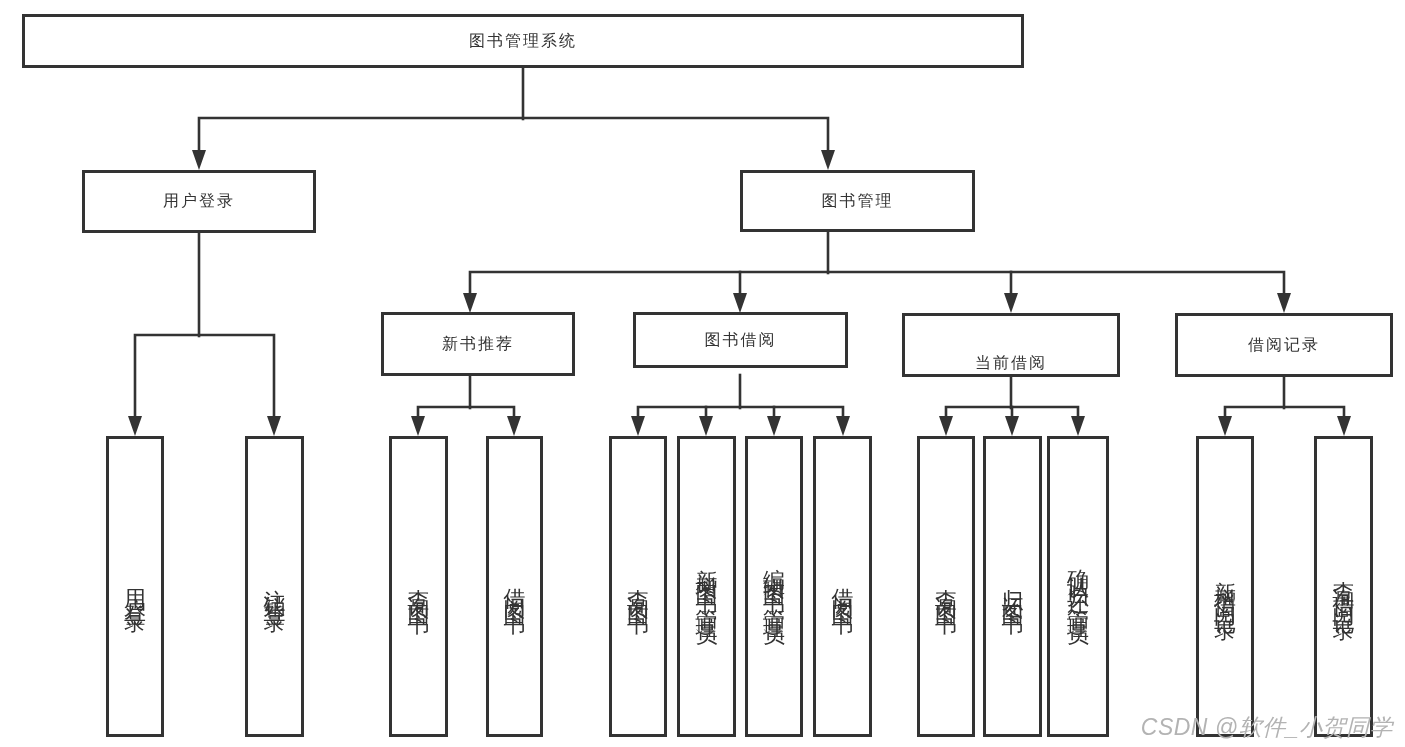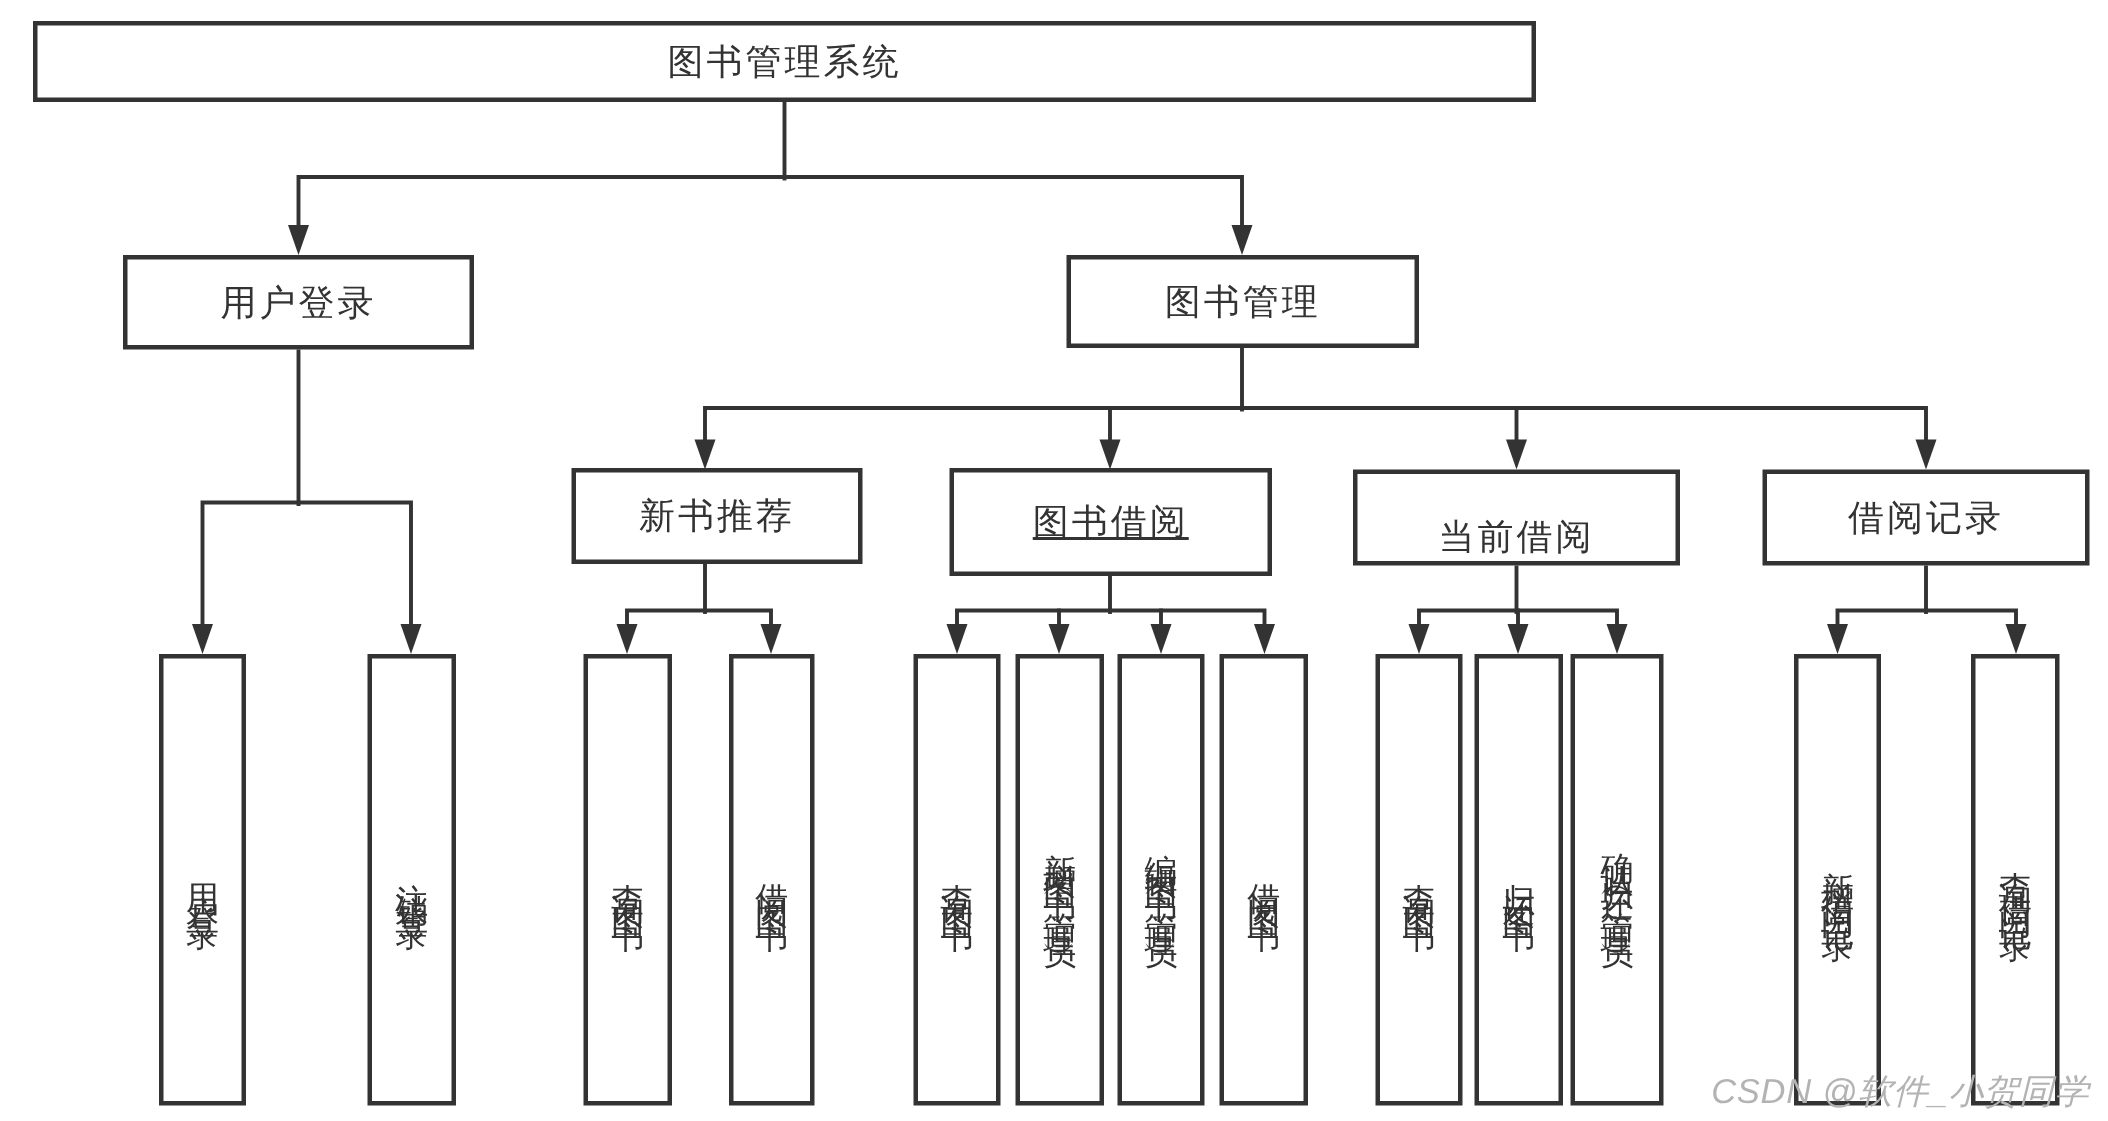--- a/index.html
+++ b/index.html
@@ -25,43 +25,43 @@
     position: absolute;
     background: #ffffff;
     border: 3px solid #333333;
     display: flex;
     align-items: center;
     justify-content: center;
     color: #333333;
   }
 
   .htext {
-    font-size: 24px;
+    font-size: 16px;
     letter-spacing: 2px;
     white-space: nowrap;
   }
 
   .vtext {
     writing-mode: vertical-rl;
     text-orientation: mixed;
     font-size: 22px;
     letter-spacing: 8px;
     white-space: nowrap;
   }
 
   
   #root { left: 22px;  top: 14px;  width: 1002px; height: 54px; }
 
   
   #l2a  { left: 82px;  top: 170px; width: 234px; height: 63px; }
-  #l2b  { left: 711px; top: 170px; width: 235px; height: 62px; }
+  #l2b  { left: 740px; top: 170px; width: 235px; height: 62px; }
 
   
   #l3a  { left: 381px;  top: 312px; width: 194px; height: 64px; }
-  #l3b  { left: 633px;  top: 312px; width: 215px; height: 72px; text-decoration: underline; }
+  #l3b  { left: 633px;  top: 312px; width: 215px; height: 56px; }
   #l3c  { left: 902px;  top: 313px; width: 218px; height: 64px; align-items: flex-end; }
   #l3d  { left: 1175px; top: 313px; width: 218px; height: 64px; }
 
   
   .leaf { top: 436px; height: 301px; }
   #g1a { left: 106px;  width: 58px; }
   #g1b { left: 245px;  width: 59px; }
   #g2a { left: 389px;  width: 59px; }
   #g2b { left: 486px;  width: 57px; }
   #g3a { left: 609px;  width: 58px; }

